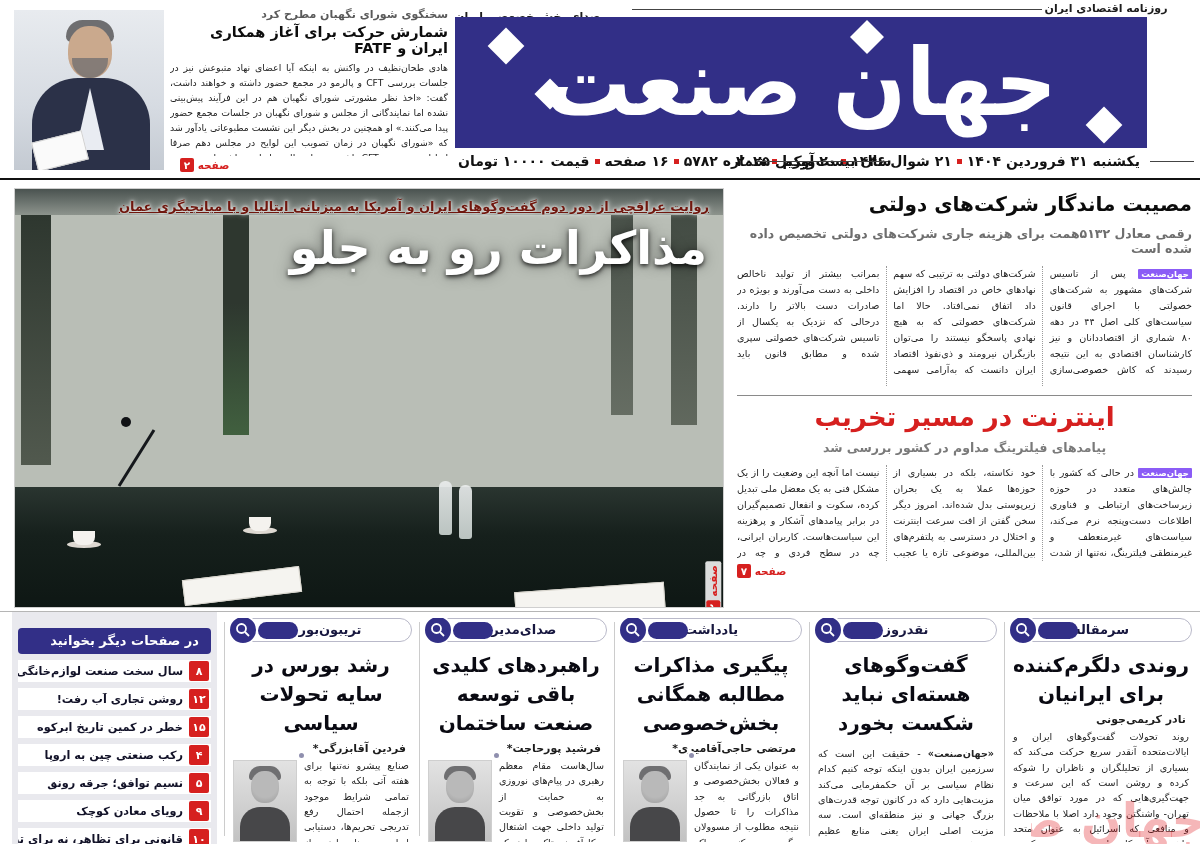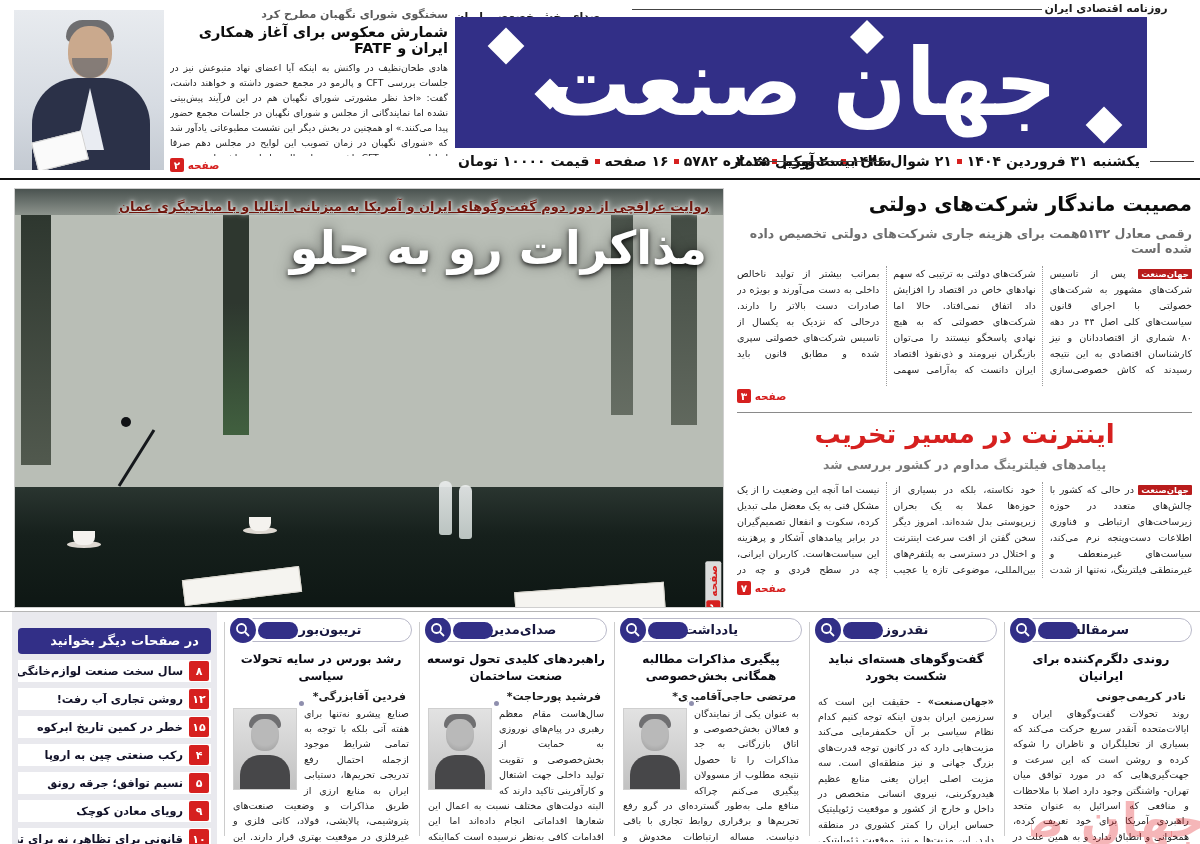--- a/index.html
+++ b/index.html
@@ -33,21 +33,21 @@
   .sp-head { position:absolute; left:54px; top:16px; width:44px; height:52px; background:radial-gradient(circle at 50% 42%,#caa98d 0 58%,#b4937a 100%); border-radius:46%; }
   .sp-hair { position:absolute; left:52px; top:10px; width:48px; height:22px; background:#6e6e70; border-radius:24px 24px 8px 8px; }
   .sp-beard { position:absolute; left:58px; top:48px; width:36px; height:20px; background:rgba(110,110,112,.75); border-radius:0 0 18px 18px; }
   .sp-paper { position:absolute; left:20px; bottom:4px; width:52px; height:30px; background:#fafafa; transform:rotate(-14deg); border:1px solid #d0d0d0; }
   .fatf-text { position:absolute; left:170px; top:8px; width:278px; }
   .fatf-kicker { font-size:11px; color:#5a5a5a; font-weight:bold; text-align:right; }
   .fatf-title { font-size:14.5px; font-weight:bold; color:#0d0d0d; text-align:right; margin-top:3px; }
   .fatf-body { font-size:9.3px; line-height:1.62; text-align:justify; color:#222; margin-top:4px; height:96px; overflow:hidden; }
   .pbadge { color:#d6201f; font-weight:bold; font-size:10.5px; white-space:nowrap; }
   .pbadge .n { display:inline-block; background:#d6201f; color:#fff; min-width:14px; height:14px; line-height:14px; text-align:center; border-radius:2px; padding:0 2px; }
-  .fatf-badge { margin-top:2px; text-align:left; }
+  .fatf-badge { margin-top:2px; text-align:left;margin-left:10px; }
 
   
   .photo { position:absolute; left:14px; top:188px; width:710px; height:420px; background:#b9beb6; overflow:hidden; border:1px solid #cfcfcf; }
   .ph-cornice { position:absolute; left:0; top:0; width:100%; height:26px; background:linear-gradient(180deg,#4a5350,#8d948d); }
   .ph-wall { position:absolute; inset:0; background:linear-gradient(180deg,#c6cac2 10%,#b2b7ae 55%,#9aa098 70%); z-index:-1; }
   .slit { position:absolute; top:26px; background:linear-gradient(180deg,#2e372f,#51594e); }
   .slit.s1 { left:6px; width:30px; height:250px; }
   .slit.s2 { left:208px; width:26px; height:220px; background:linear-gradient(180deg,#2e372f 40%,#41603f); }
   .slit.s3 { left:596px; width:22px; height:200px; opacity:.8; }
   .slit.s4 { left:656px; width:26px; height:210px; opacity:.85; }
@@ -62,37 +62,37 @@
   .ph-kicker { position:absolute; top:10px; right:14px; font-size:13px; font-weight:bold; color:#70170e; text-shadow:0 0 3px #fff,0 0 6px #fff;text-decoration:underline; }
   .ph-headline { position:absolute; top:32px; right:16px; font-size:46px; font-weight:bold; color:#fff; text-shadow:0 2px 4px rgba(0,0,0,.75),0 0 14px rgba(0,0,0,.5); }
   .ph-badge { position:absolute; right:2px; bottom:46px; transform:rotate(-90deg); transform-origin:100% 100%; background:rgba(255,255,255,.85); padding:1px 4px; border-radius:2px; }
 
   
   .rightcol { position:absolute; right:8px; top:186px; width:455px; height:424px; }
   .lead-title { font-size:20px; font-weight:bold; color:#0b0b0b; text-align:right; letter-spacing:-1px; margin-top:6px; }
   .lead-sub { font-size:12.5px; font-weight:bold; color:#6e6e6e; text-align:right; margin-top:10px; }
   .colsbody { margin-top:10px; column-count:3; column-gap:14px; column-rule:1px dotted #9a9a9a; font-size:9.6px; line-height:1.66; text-align:justify; color:#1c1c1c; overflow:hidden; }
   .lead-body { height:120px; }
-  .src-tag { background:#b91c1c; color:#fff; font-weight:bold; font-size:8.5px; padding:0 3px; border-radius:1px; }
+  .src-tag { background:#8b5cf6; color:#fff; font-weight:bold; font-size:8.5px; padding:0 3px; border-radius:1px; }
   .art-badge { text-align:left; margin-top:3px; }
   .divider { border-top:1px solid #8a8a8a; margin:9px 0 6px; }
   .net-title { font-size:26px; font-weight:bold; color:#d6201f; text-align:center; letter-spacing:-0.5px; }
   .net-sub { font-size:12.5px; font-weight:bold; color:#7a7a7a; text-align:center; margin-top:8px; }
   .net-body { height:96px; }
 
   
   .bottom-rule { position:absolute; left:0; top:611px; width:1200px; border-top:1px solid #b5b5b5; }
   .vsep { position:absolute; top:622px; height:214px; border-left:1px solid #cccccc; }
   .bcol { position:absolute; top:618px; width:182px; height:224px; overflow:hidden; }
   .col-header { position:relative; height:24px; background:#fff; border:1px solid #b9b9c9; border-radius:12px; }
   .col-header-label { position:absolute; inset:0; line-height:22px; text-align:center; font-size:13px; font-weight:bold; color:#17173f; }
   .blob { position:absolute; left:27px; top:3px; width:40px; height:17px; background:#322f87; border-radius:9px; }
   .lens { position:absolute; left:-3px; top:-4px; width:30px; height:30px; background:#322f87; border-radius:50%; border:2px solid #fff; }
   .lens svg { position:absolute; left:4px; top:4px; }
-  .col-title { margin-top:9px; font-size:12px; font-weight:bold; color:#0a0a12; text-align:center; line-height:1.45; }
+  .col-title { margin-top:9px; font-size:20px; font-weight:bold; color:#0a0a12; text-align:center; line-height:1.45; }
   .col-author { font-size:11px; font-weight:bold; color:#1c1c1c; margin:4px 6px 1px; text-align:right; }
   .col-body { font-size:9.6px; line-height:1.6; text-align:justify; color:#222; padding:2px 3px 0; }
   .lead-b { font-weight:bold; }
   .portrait { float:left; width:64px; height:82px; margin:2px 7px 3px 0; position:relative; background:linear-gradient(180deg,#e2e2e2,#c2c2c2); border:1px solid #cfcfcf; }
   .portrait .tab { position:absolute; right:-6px; top:-8px; width:30px; height:44px; background:#322f87; border-radius:9px; z-index:-1; }
   .portrait .pin { position:absolute; right:-10px; top:-10px; width:9px; height:9px; background:#8f8fae; border-radius:50%; border:2px solid #fff; }
   .sil-head { position:absolute; left:17px; top:10px; width:28px; height:32px; background:radial-gradient(circle at 50% 42%,#b9b9b9 0 55%,#9a9a9a 100%); border-radius:46%; }
   .sil-hair { position:absolute; left:15px; top:5px; width:32px; height:14px; background:#6f6f71; border-radius:14px 14px 4px 4px; }
   .sil-body { position:absolute; left:6px; bottom:0; width:50px; height:34px; background:#474749; border-radius:20px 20px 0 0; }
 
@@ -135,21 +135,21 @@
     <div class="fatf-photo">
       <div class="sp-torso"></div>
       <div class="sp-shirt"></div>
       <div class="sp-paper"></div>
       <div class="sp-hair"></div>
       <div class="sp-head"></div>
       <div class="sp-beard"></div>
     </div>
     <div class="fatf-text">
       <div class="fatf-kicker">سخنگوی شورای نگهبان مطرح کرد</div>
-      <div class="fatf-title">شمارش معکوس برای آغاز همکاری ایران و FATF</div>
+      <div class="fatf-title">شمارش حرکت برای آغاز همکاری ایران و FATF</div>
       <div class="fatf-body">هادی طحان‌نظیف در واکنش به اینکه آیا اعضای نهاد متبوعش نیز در جلسات بررسی CFT و پالرمو در مجمع حضور داشته و خواهند داشت، گفت: «اخذ نظر مشورتی شورای نگهبان هم در این فرآیند پیش‌بینی نشده اما نمایندگانی از مجلس و شورای نگهبان در جلسات مجمع حضور پیدا می‌کنند.» او همچنین در بخش دیگر این نشست مطبوعاتی یادآور شد که «شورای نگهبان در زمان تصویب این لوایح در مجلس دهم صرفا ایراداتی نسبت به CFT داشت و درباره پالرمو ایرادی نداشته است.»</div>
       <div class="fatf-badge pbadge"><span>صفحه</span> <span class="n">۲</span></div>
     </div>
   </div>
 
   <div class="photo">
     <div class="ph-wall"></div>
     <div class="ph-cornice"></div>
     <div class="slit s1"></div>
     <div class="slit s2"></div>
@@ -206,21 +206,20 @@
     <div class="ph-badge pbadge"><span>صفحه</span> <span class="n">۲</span></div>
   </div>
 
   <div class="rightcol">
     <div class="lead-title">مصیبت ماندگار شرکت‌های دولتی</div>
     <div class="lead-sub">رقمی معادل ۵۱۳۲همت برای هزینه جاری شرکت‌های دولتی تخصیص داده شده است</div>
     <div class="colsbody lead-body">
       <span class="src-tag">جهان‌صنعت</span>
       <span>پس از تاسیس شرکت‌های مشهور به شرکت‌های خصولتی با اجرای قانون سیاست‌های کلی اصل ۴۴ در دهه ۸۰ شماری از اقتصاددانان و نیز کارشناسان اقتصادی به این نتیجه رسیدند که کاش خصوصی‌سازی شرکت‌های دولتی به ترتیبی که سهم نهادهای خاص در اقتصاد را افزایش داد اتفاق نمی‌افتاد. حالا اما شرکت‌های خصولتی که به هیچ نهادی پاسخگو نیستند را می‌توان بازیگران نیرومند و ذی‌نفوذ اقتصاد ایران دانست که به‌آرامی سهمی بمراتب بیشتر از تولید ناخالص داخلی به دست می‌آورند و بویژه در صادرات دست بالاتر را دارند. درحالی که نزدیک به یکسال از تاسیس شرکت‌های خصولتی سپری شده و مطابق قانون باید شرکت‌های دولتی به بخش‌خصوصی واگذار می‌شد اما...</span>
     </div>
-    <div class="art-badge pbadge"><span>صفحه</span> <span class="n">۳</span></div>
     <div class="divider"></div>
     <div class="net-title">اینترنت در مسیر تخریب</div>
     <div class="net-sub">پیامدهای فیلترینگ مداوم در کشور بررسی شد</div>
     <div class="colsbody net-body">
       <span class="src-tag">جهان‌صنعت</span>
       <span>در حالی که کشور با چالش‌های متعدد در حوزه زیرساخت‌های ارتباطی و فناوری اطلاعات دست‌وپنجه نرم می‌کند، سیاست‌های غیرمنعطف و غیرمنطقی فیلترینگ، نه‌تنها از شدت خود نکاسته، بلکه در بسیاری از حوزه‌ها عملا به یک بحران زیرپوستی بدل شده‌اند. امروز دیگر سخن گفتن از افت سرعت اینترنت و اختلال در دسترسی به پلتفرم‌های بین‌المللی، موضوعی تازه یا عجیب نیست اما آنچه این وضعیت را از یک مشکل فنی به یک معضل ملی تبدیل کرده، سکوت و انفعال تصمیم‌گیران در برابر پیامدهای آشکار و پرهزینه این سیاست‌هاست. کاربران ایرانی، چه در سطح فردی و چه در حوزه‌های حرفه‌ای، ناگزیر به استفاده روزمره از فیلترشکن‌ها و ابزارهای عبور از محدودیت شده‌اند.</span>
     </div>
     <div class="art-badge pbadge"><span>صفحه</span> <span class="n">۷</span></div>
   </div>
 
@@ -293,21 +292,21 @@
     <div class="col-header">
       <div class="col-header-label">صدای‌مدیران</div>
       <div class="blob"></div>
       <div class="lens">
           <svg width="18" height="18" viewBox="0 0 18 18">
             <circle cx="7.5" cy="7.5" r="4.5" fill="none" stroke="#fff" stroke-width="1.8"></circle>
             <line x1="11" y1="11" x2="15" y2="15" stroke="#fff" stroke-width="1.8"></line>
           </svg>
         </div>
     </div>
-    <div class="col-title">راهبردهای کلیدی تحول توسعه صنعت ساختمان</div>
+    <div class="col-title">راهبردهای کلیدی باقی توسعه صنعت ساختمان</div>
     <div class="col-author">فرشید پورحاجت*</div>
     <div class="col-body">
       <span class="portrait">
           <span class="tab"></span>
           <span class="pin"></span>
           <span class="sil-hair"></span>
           <span class="sil-head"></span>
           <span class="sil-body"></span>
         </span>
       <span>سال‌هاست مقام معظم رهبری در پیام‌های نوروزی به حمایت از بخش‌خصوصی و تقویت تولید داخلی جهت اشتغال و کارآفرینی تاکید دارند که البته دولت‌های مختلف نسبت به اعمال این شعارها اقداماتی انجام داده‌اند اما این اقدامات کافی به‌نظر نرسیده است کمااینکه در حوزه بوروکراسی اداری دولت می‌توانست با ساده‌سازی قوانین و مقررات مربوط به کسب‌وکار، پروسه‌های اداری و زمان و هزینه‌های</span>

